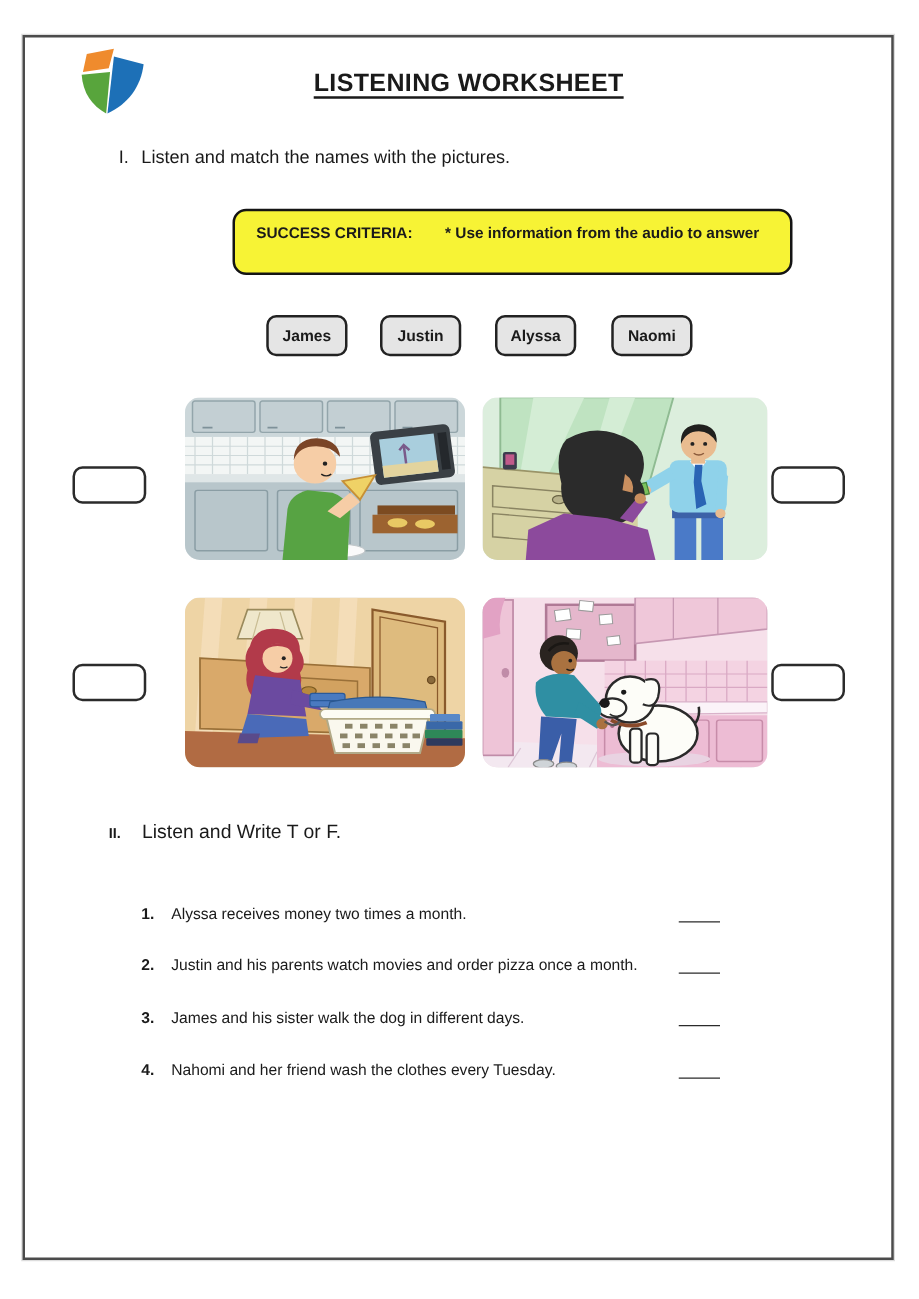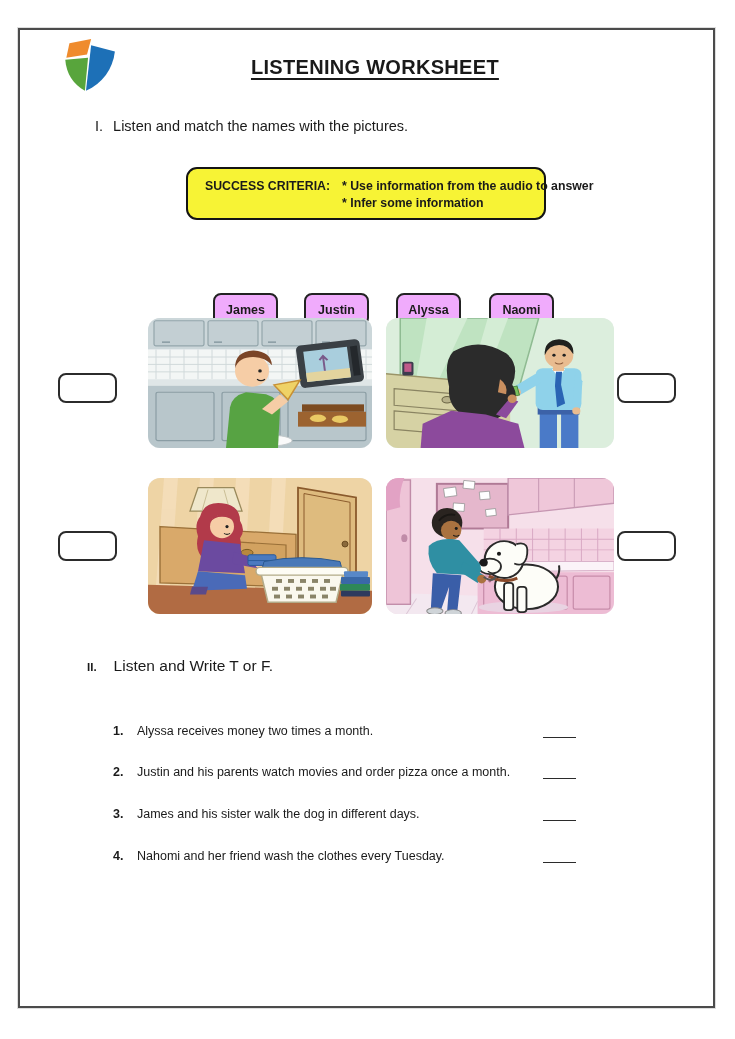--- a/index.html
+++ b/index.html
@@ -5,24 +5,24 @@
   * { margin:0; padding:0; box-sizing:border-box; }
   html,body { background:#ffffff; }
   body { font-family:"Liberation Sans", sans-serif; color:#1a1a1a; }
   .page { position:relative; width:735px; height:1039px; background:#fff; overflow:hidden; }
   .abs { position:absolute; }
   .frame { left:18px; top:28px; width:697px; height:980px; border:2px solid #4b4b4b; box-shadow:0 0 0 1px #ddd; background:#fff; }
   .logo { left:56px; top:38px; width:62px; height:62px; }
   .title { left:50%; transform:translateX(-47%); top:56px; font-size:20px; font-weight:800; letter-spacing:0.3px; text-decoration:underline; text-decoration-thickness:2px; text-underline-offset:4px; white-space:nowrap; }
   .s1-heading { left:95px; top:118px; font-size:14.5px; font-weight:400; }
   .s1-heading .numeral { margin-right:10px; }
-  .sc-box { left:186px; top:167px; width:360px; height:53px; background:#f7f335; border:2.5px solid #141414; border-radius:11px; display:flex; align-items:flex-start; padding:9px 8px 6px 17px; gap:12px; }
+  .sc-box { left:186px; top:167px; width:448px; height:53px; background:#f7f335; border:2.5px solid #141414; border-radius:11px; display:flex; align-items:flex-start; padding:9px 8px 6px 17px; gap:12px; }
   .sc-label { font-size:12.3px; font-weight:700; white-space:nowrap; padding-top:1px; }
-  .sc-items { font-size:12.3px; font-weight:600; line-height:17px; white-space:nowrap; }
-  .name-card { top:252px; width:65px; height:33px; background:#f0abfc; border:2px solid #222; border-radius:8px; display:flex; align-items:center; justify-content:center; font-size:12.5px; font-weight:700; cursor:pointer;margin-top:41px; }
+  .sc-items { font-size:12.3px; font-weight:600; line-height:17px; white-space:nowrap;margin-left:14px; }
+  .name-card { top:252px; width:65px; height:33px; background:#e5e5e5; border:2px solid #222; border-radius:8px; display:flex; align-items:center; justify-content:center; font-size:12.5px; font-weight:700; cursor:pointer; }
   .pic { border-radius:12px; overflow:hidden; background:#eee; }
   .pic svg { display:block; width:100%; height:100%; }
   .ansbox { width:59px; height:30px; background:#fff; border:2px solid #2b2b2b; border-radius:8px; cursor:pointer; }
   .s2-heading { left:87px; top:657px; display:flex; align-items:baseline; gap:17px; }
   .s2-heading .numeral { font-size:11.5px; font-weight:700; }
   .s2-heading .txt { font-size:15.5px; font-weight:400; }
   .q-row { left:113px; width:470px; display:flex; gap:8px; font-size:12.5px; }
   .q-num { font-weight:700; min-width:16px; }
   .blank { left:543px; width:33px; height:2px; border-bottom:1.7px solid #2b2b2b; cursor:text; }
 </style>
@@ -42,21 +42,20 @@
   <div class="abs title">LISTENING WORKSHEET</div>
 
   <div class="abs s1-heading">
     <span class="numeral">I.</span><span>Listen and match the names with the pictures.</span>
   </div>
 
   <div class="abs sc-box">
     <span class="sc-label">SUCCESS CRITERIA:</span>
     <span class="sc-items">
       <span style="display:block">* Use information from the audio to answer</span>
-      <span style="display:block">* Infer some information</span>
     </span>
   </div>
 
   <div class="abs name-card" style="left:213px">James</div>
   <div class="abs name-card" style="left:304px">Justin</div>
   <div class="abs name-card" style="left:396px">Alyssa</div>
   <div class="abs name-card" style="left:489px">Naomi</div>
 
   <div class="abs ansbox" style="left:58px;top:373px"></div>
   <div class="abs ansbox" style="left:617px;top:373px"></div>

